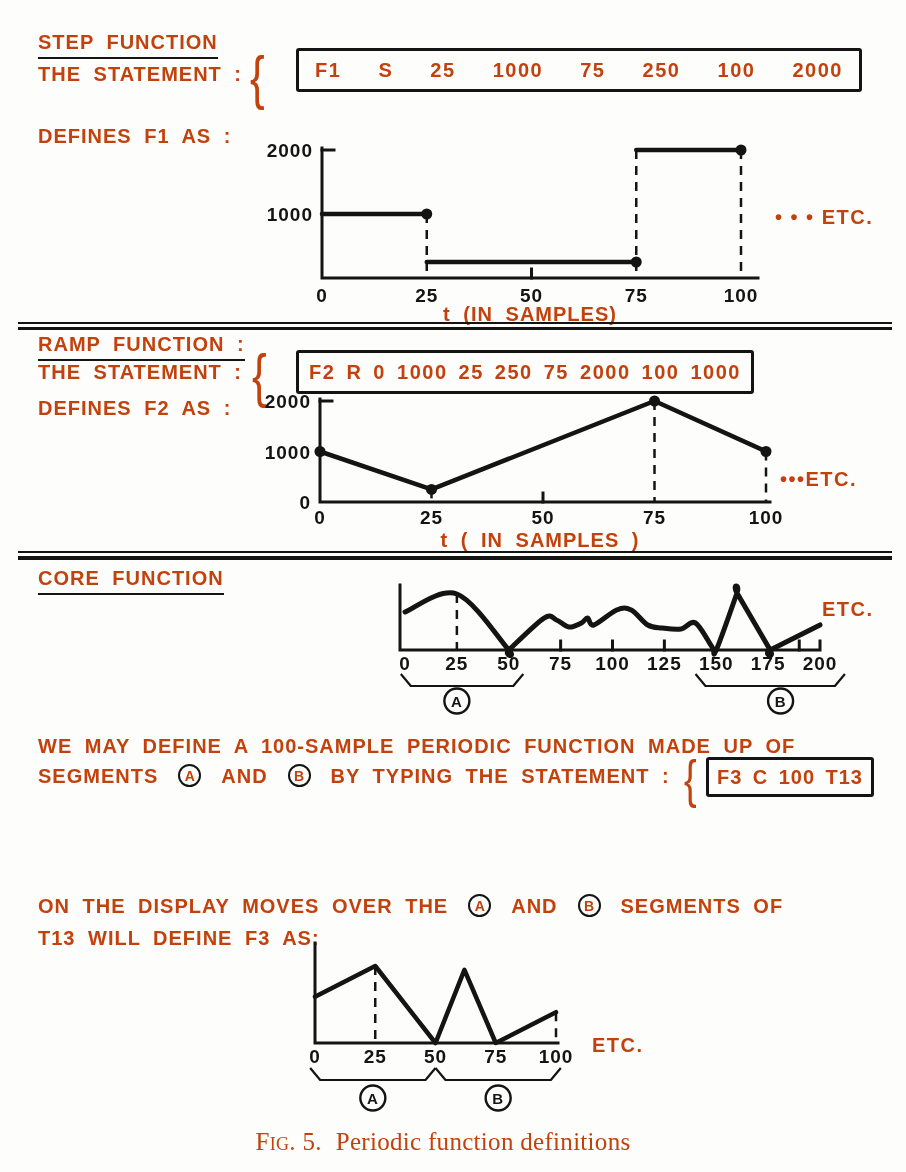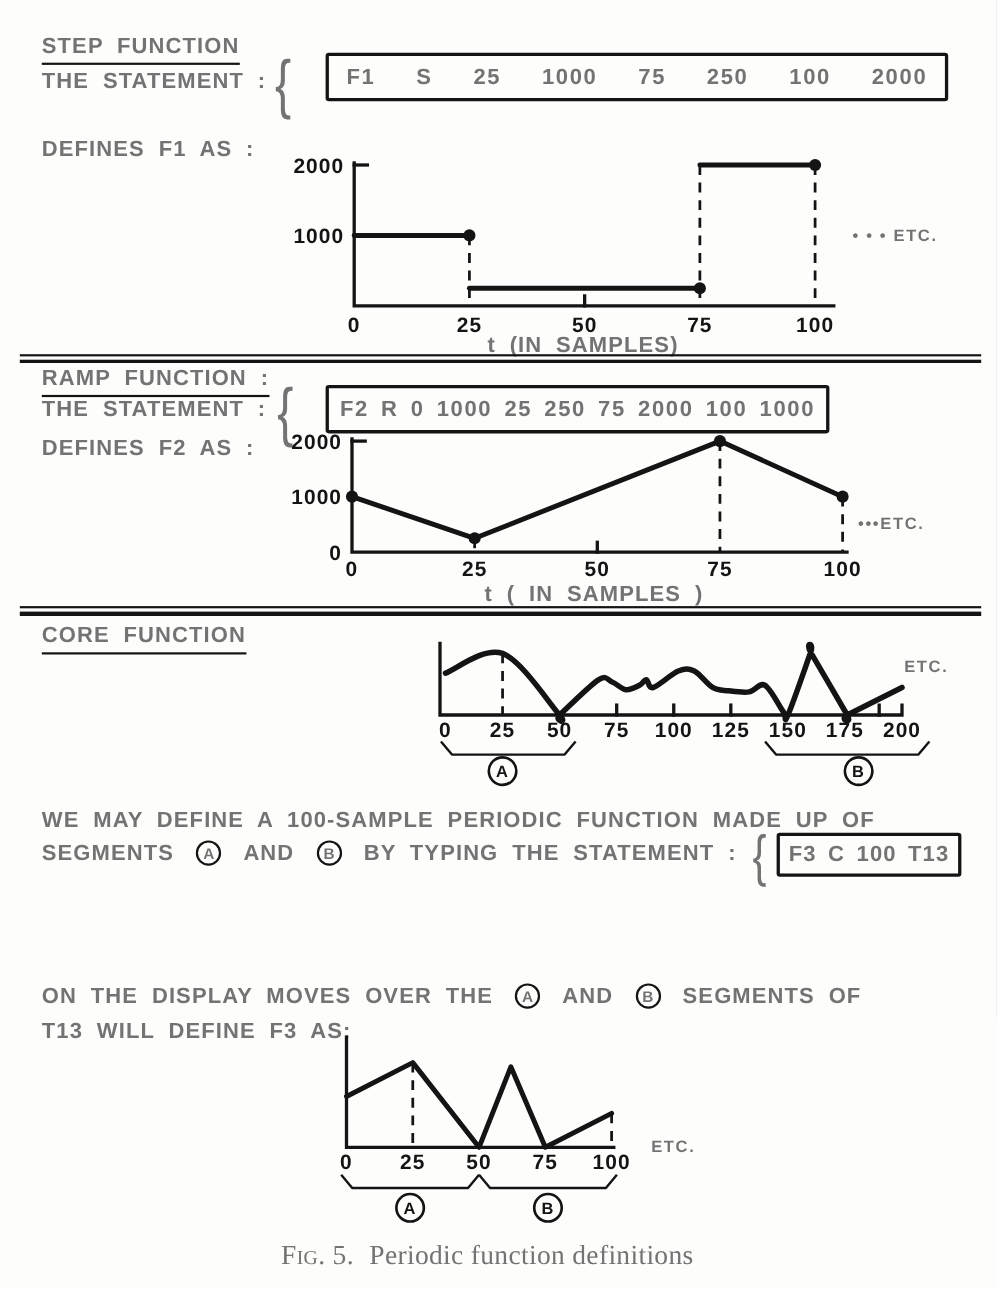--- a/index.html
+++ b/index.html
@@ -1,30 +1,30 @@
 <!DOCTYPE html>
 <html><head>
 <meta charset="utf-8">
 <style>
   html,body{margin:0;padding:0;background:#e8e8e4;}
   #page{position:relative;width:906px;height:1172px;background:#fdfdfc;overflow:hidden;
-        font-family:"Liberation Sans",sans-serif;color:#737373;}
+        font-family:"Liberation Sans",sans-serif;color:#c2410c;}
   .abs{position:absolute;white-space:nowrap;}
   .txt{font-weight:700;font-size:20px;letter-spacing:1px;word-spacing:6px;line-height:1;}
   .title{border-bottom:2.5px solid #141414;padding-bottom:4px;}
   .row{display:flex;align-items:center;gap:20px;}
   .circ{display:inline-flex;width:23px;height:23px;border:2.5px solid #141414;border-radius:50%;
         align-items:center;justify-content:center;font-size:14px;letter-spacing:0;word-spacing:0;
         box-sizing:border-box;flex:0 0 auto;}
   .stmtbox{border:3px solid #141414;border-radius:3px;display:flex;align-items:center;
            justify-content:space-between;box-sizing:border-box;font-weight:700;font-size:20px;
            letter-spacing:1.5px;}
   .bigbrace{font-size:44px;font-weight:400;transform:scaleY(1.35);transform-origin:top;line-height:1;}
   .sep{background:#141414;}
-  .etc{font-weight:700;font-size:15px;letter-spacing:1.5px;}
+  .etc{font-weight:700;font-size:20px;letter-spacing:1.5px;}
   .caption{width:906px;text-align:center;font-family:"Liberation Serif",serif;font-size:25px;
            letter-spacing:0.3px;}
   .caption .sc{font-variant:small-caps;margin-right:14px;}
   svg.overlay{position:absolute;left:0;top:0;width:906px;height:1172px;pointer-events:none;}
   .axis{stroke:#141414;stroke-width:3;fill:none;stroke-linecap:square;}
   .line{stroke:#141414;stroke-width:4.5;fill:none;stroke-linejoin:round;stroke-linecap:round;}
   .thick{stroke-width:5px;}
   .dash{stroke:#141414;stroke-width:2.5;fill:none;stroke-dasharray:9 7;}
   .dot{fill:#141414;}
   .tick{font:700 19px "Liberation Sans",sans-serif;fill:#141414;text-anchor:middle;letter-spacing:1px;}

